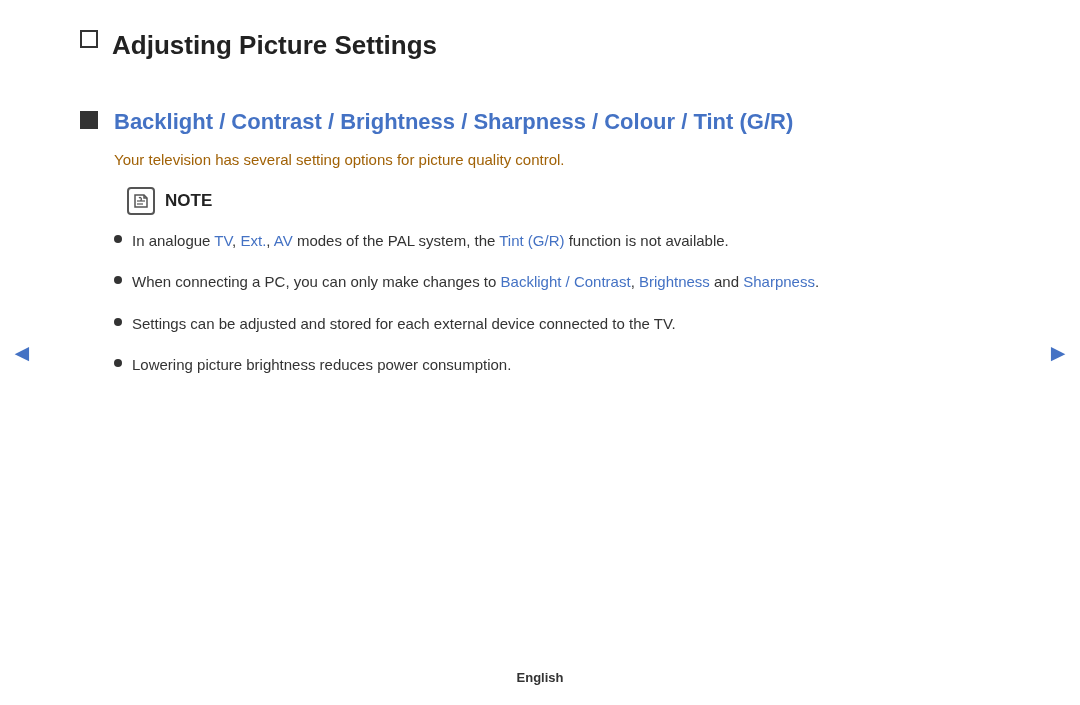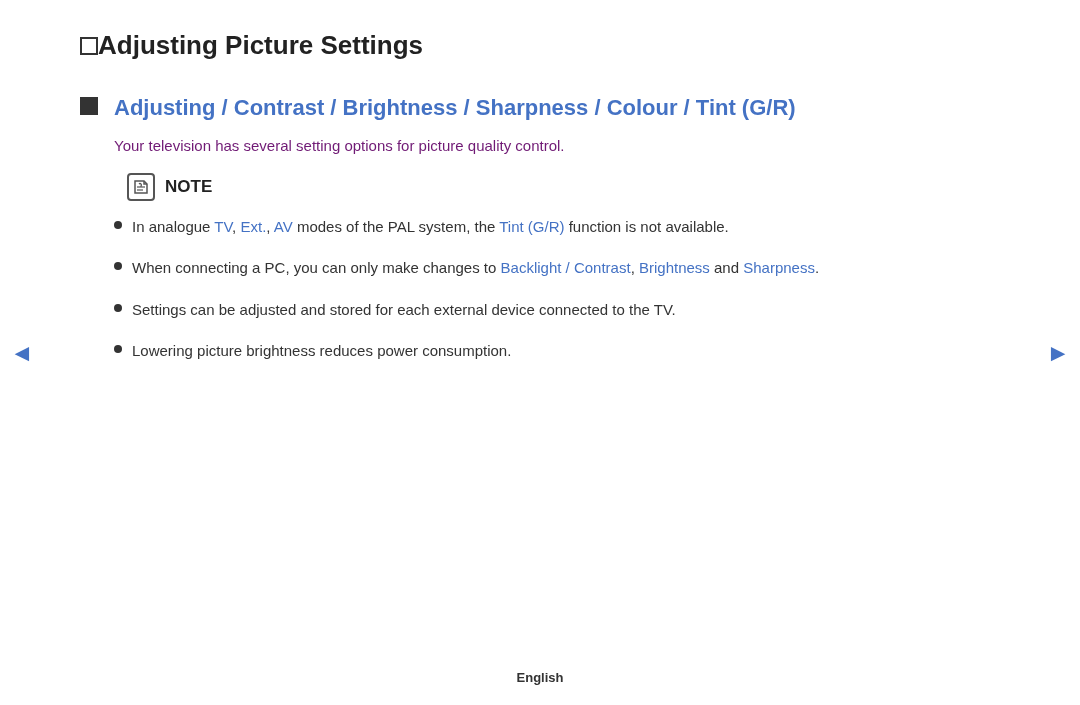--- a/index.html
+++ b/index.html
@@ -23,22 +23,23 @@
       width: 100%;
       height: 100%;
       display: flex;
       flex-direction: column;
       padding: 30px 80px 30px 80px;
       position: relative;
     }
 
     .page-title-row {
       display: flex;
-      align-items: center;
-      margin-bottom: 32px;
+      align-items: flex-start;
+      gap: 14px;
+      margin-bottom: 46px;
     }
 
     .title-checkbox {
       width: 18px;
       height: 18px;
       border: 2px solid #333;
       display: inline-block;
       flex-shrink: 0;
     }
 
@@ -70,21 +71,21 @@
     .section-heading {
       font-size: 22px;
       font-weight: bold;
       color: #4472C4;
       line-height: 1.35;
       margin-bottom: 12px;
     }
 
     .section-description {
       font-size: 15px;
-      color: #701a75;
+      color: #a16207;
       margin-bottom: 16px;
       line-height: 1.5;
     }
 
     .note-box {
       display: flex;
       flex-direction: column;
     }
 
     .note-header {
@@ -188,21 +189,21 @@
   <div class="page-title-row">
     <div class="title-checkbox"></div>
     <h1 class="page-title">Adjusting Picture Settings</h1>
   </div>
 
   <div class="section">
     <div class="section-bullet"></div>
     <div class="section-content">
 
       <div class="section-heading">
-        <span>Adjusting / Contrast / Brightness / Sharpness / Colour / Tint (G/R)</span>
+        <span>Backlight / Contrast / Brightness / Sharpness / Colour / Tint (G/R)</span>
       </div>
 
       <p class="section-description">Your television has several setting options for picture quality control.</p>
 
       <div class="note-box">
         <div class="note-header">
           <div class="note-icon">
             <svg viewBox="0 0 18 18" fill="none" xmlns="http://www.w3.org/2000/svg">
               <path d="M3 15 L3 3 L12 3 L15 6 L15 15 Z" stroke="#555" stroke-width="1.5" fill="none"></path>
               <path d="M12 3 L12 6 L15 6" stroke="#555" stroke-width="1.5" fill="none"></path>

